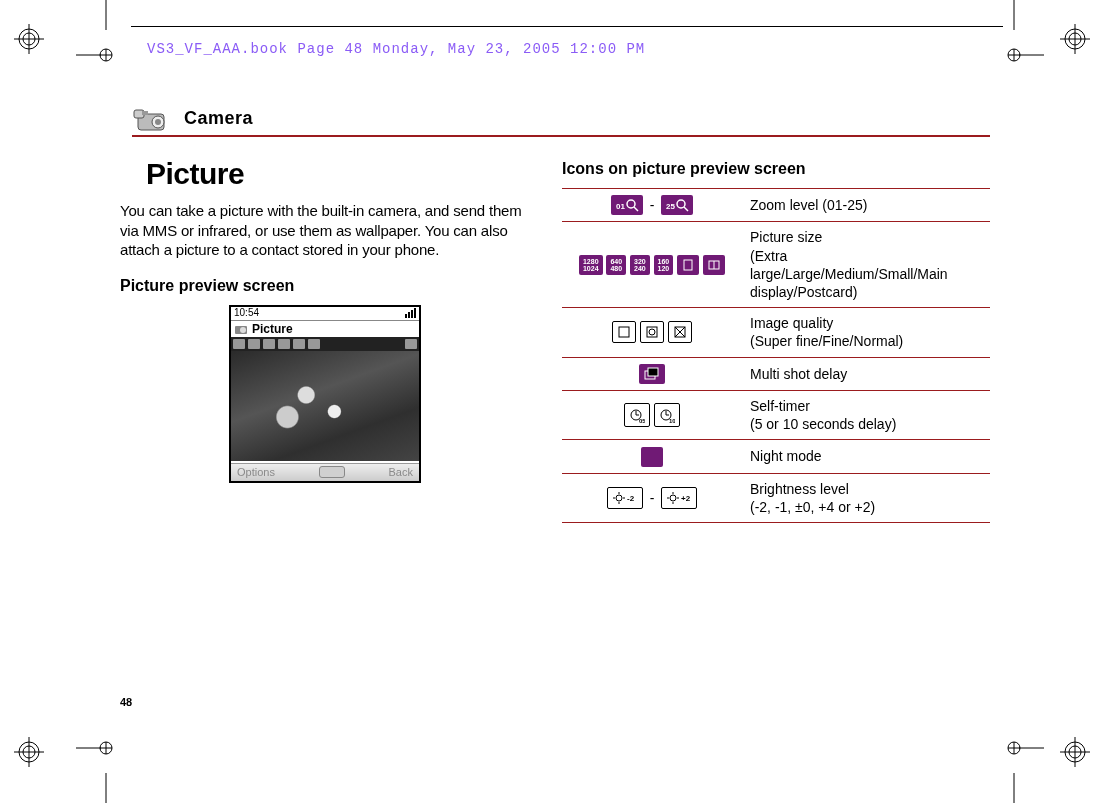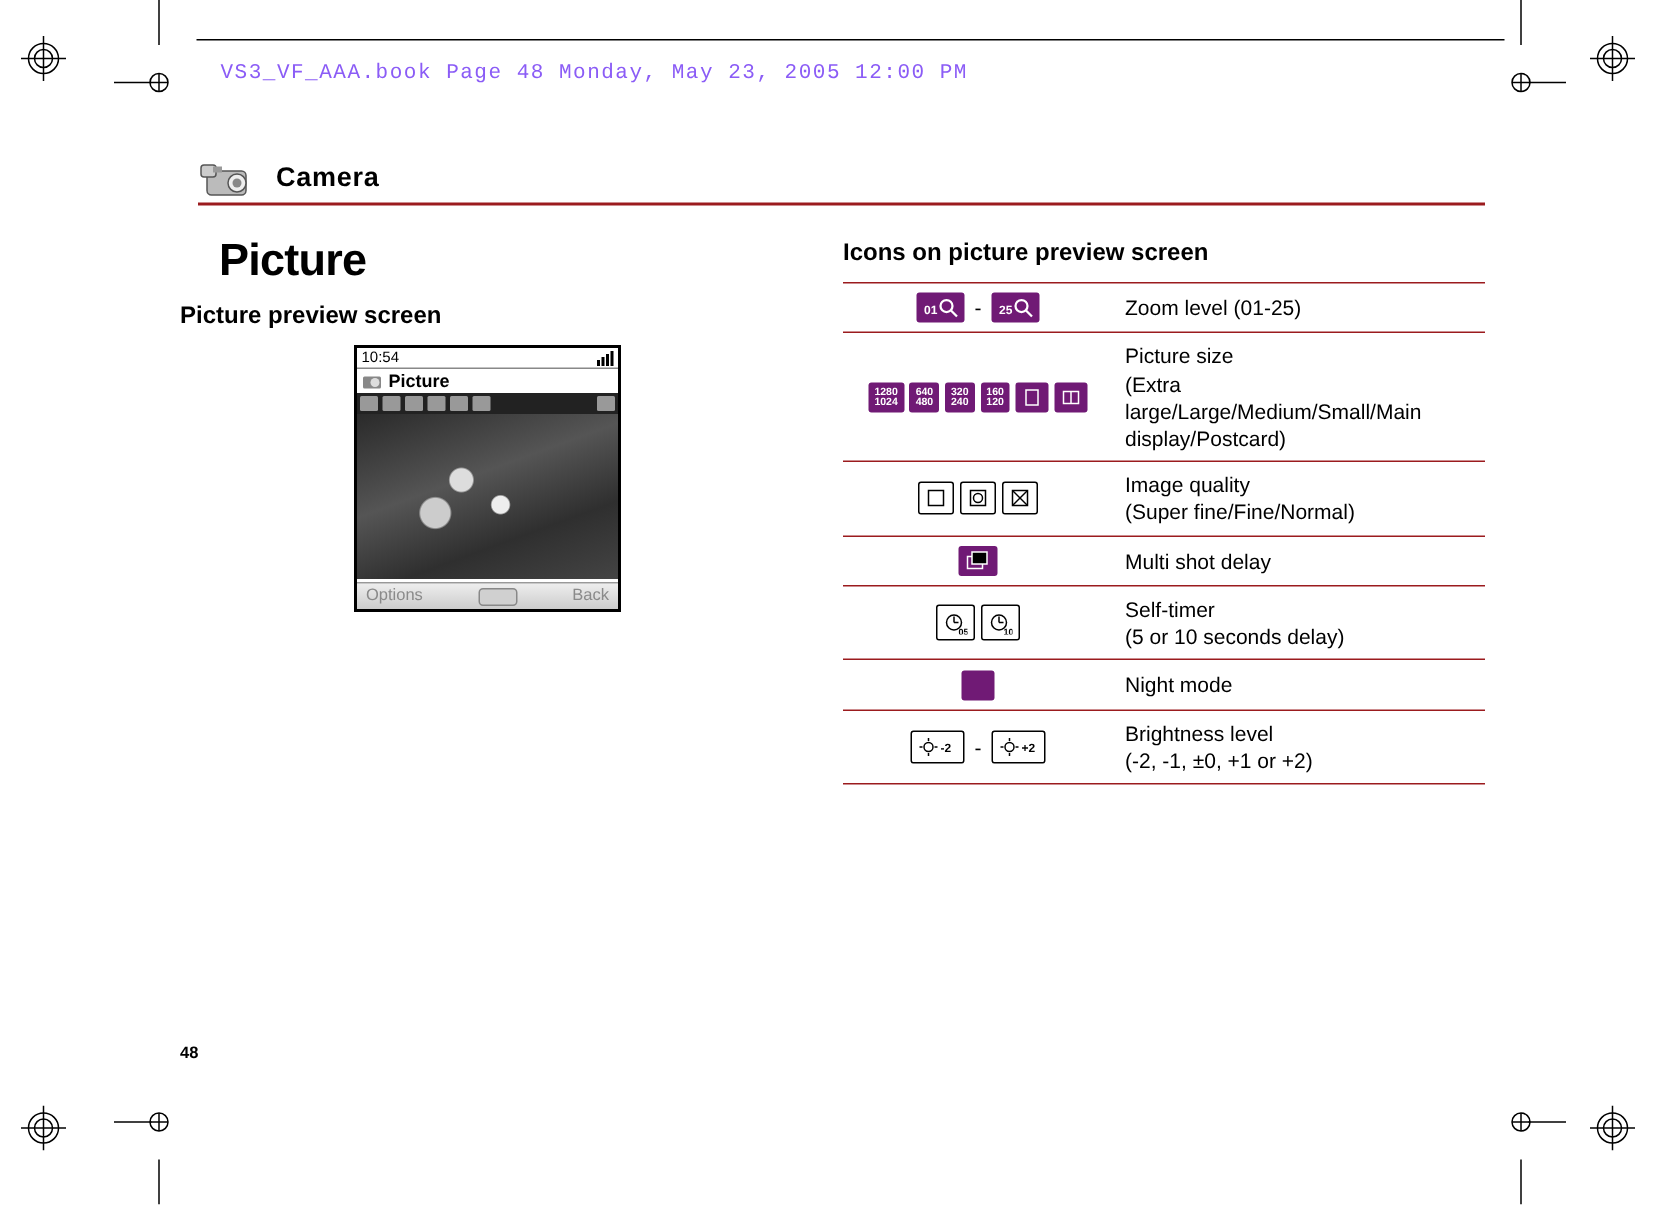--- a/index.html
+++ b/index.html
@@ -64,21 +64,21 @@
     font: 15px/1.3 "Helvetica Neue", Arial, sans-serif;
     font-stretch: condensed;
     letter-spacing: -0.2px;
     margin-bottom: 16px;
   }
   .sub-head {
     font: bold 16px/1.2 Arial, sans-serif;
     margin-bottom: 10px;
   }
   .phone-mock {
-    width: 178px; height: 178px;
+    width: 192px; height: 178px;
     border: 2px solid #000;
     margin: 0 auto;
     background: #fff;
     position: relative;
   }
   .phone-status {
     height: 14px;
     background: #fff;
     border-bottom: 1px solid #888;
     display:flex; align-items:center;
@@ -216,20 +216,21 @@
       <circle cx="26" cy="18" r="3" fill="#888"></circle>
       <rect x="2" y="6" width="10" height="8" rx="2" fill="#ccc" stroke="#555"></rect>
       <rect x="10" y="7" width="6" height="4" fill="#999"></rect>
     </svg>
     <h2>Camera</h2>
   </div>
 
   <div class="columns">
     <div class="col-left">
       <div class="title">Picture</div>
+      <p class="body-text">You can take a picture with the built-in camera, and send them via MMS or infrared, or use them as wallpaper. You can also attach a picture to a contact stored in your phone.</p>
       <div class="sub-head">Picture preview screen</div>
 
       <div class="phone-mock">
         <div class="phone-status">
           <span class="t">10:54</span>
           <span class="bars">
             <span style="height:4px"></span>
               <span style="height:6px"></span>
               <span style="height:8px"></span>
               <span style="height:10px"></span>
@@ -380,21 +381,21 @@
                       <line x1="7" y1="1" x2="7" y2="3"></line>
                       <line x1="7" y1="11" x2="7" y2="13"></line>
                       <line x1="1" y1="7" x2="3" y2="7"></line>
                       <line x1="11" y1="7" x2="13" y2="7"></line>
                     </g>
                     <text x="15" y="10" font-size="8">+2</text>
                   </svg></span>
           </td>
           <td>
             <div>Brightness level</div>
-            <div>(-2, -1, ±0, +1 or +2)</div>
+            <div>(-2, -1, ±0, +4 or +2)</div>
           </td>
         </tr>
       </tbody>
         </table>
     </div>
   </div>
 </div>
 
 <div class="page-num">48</div>
 

